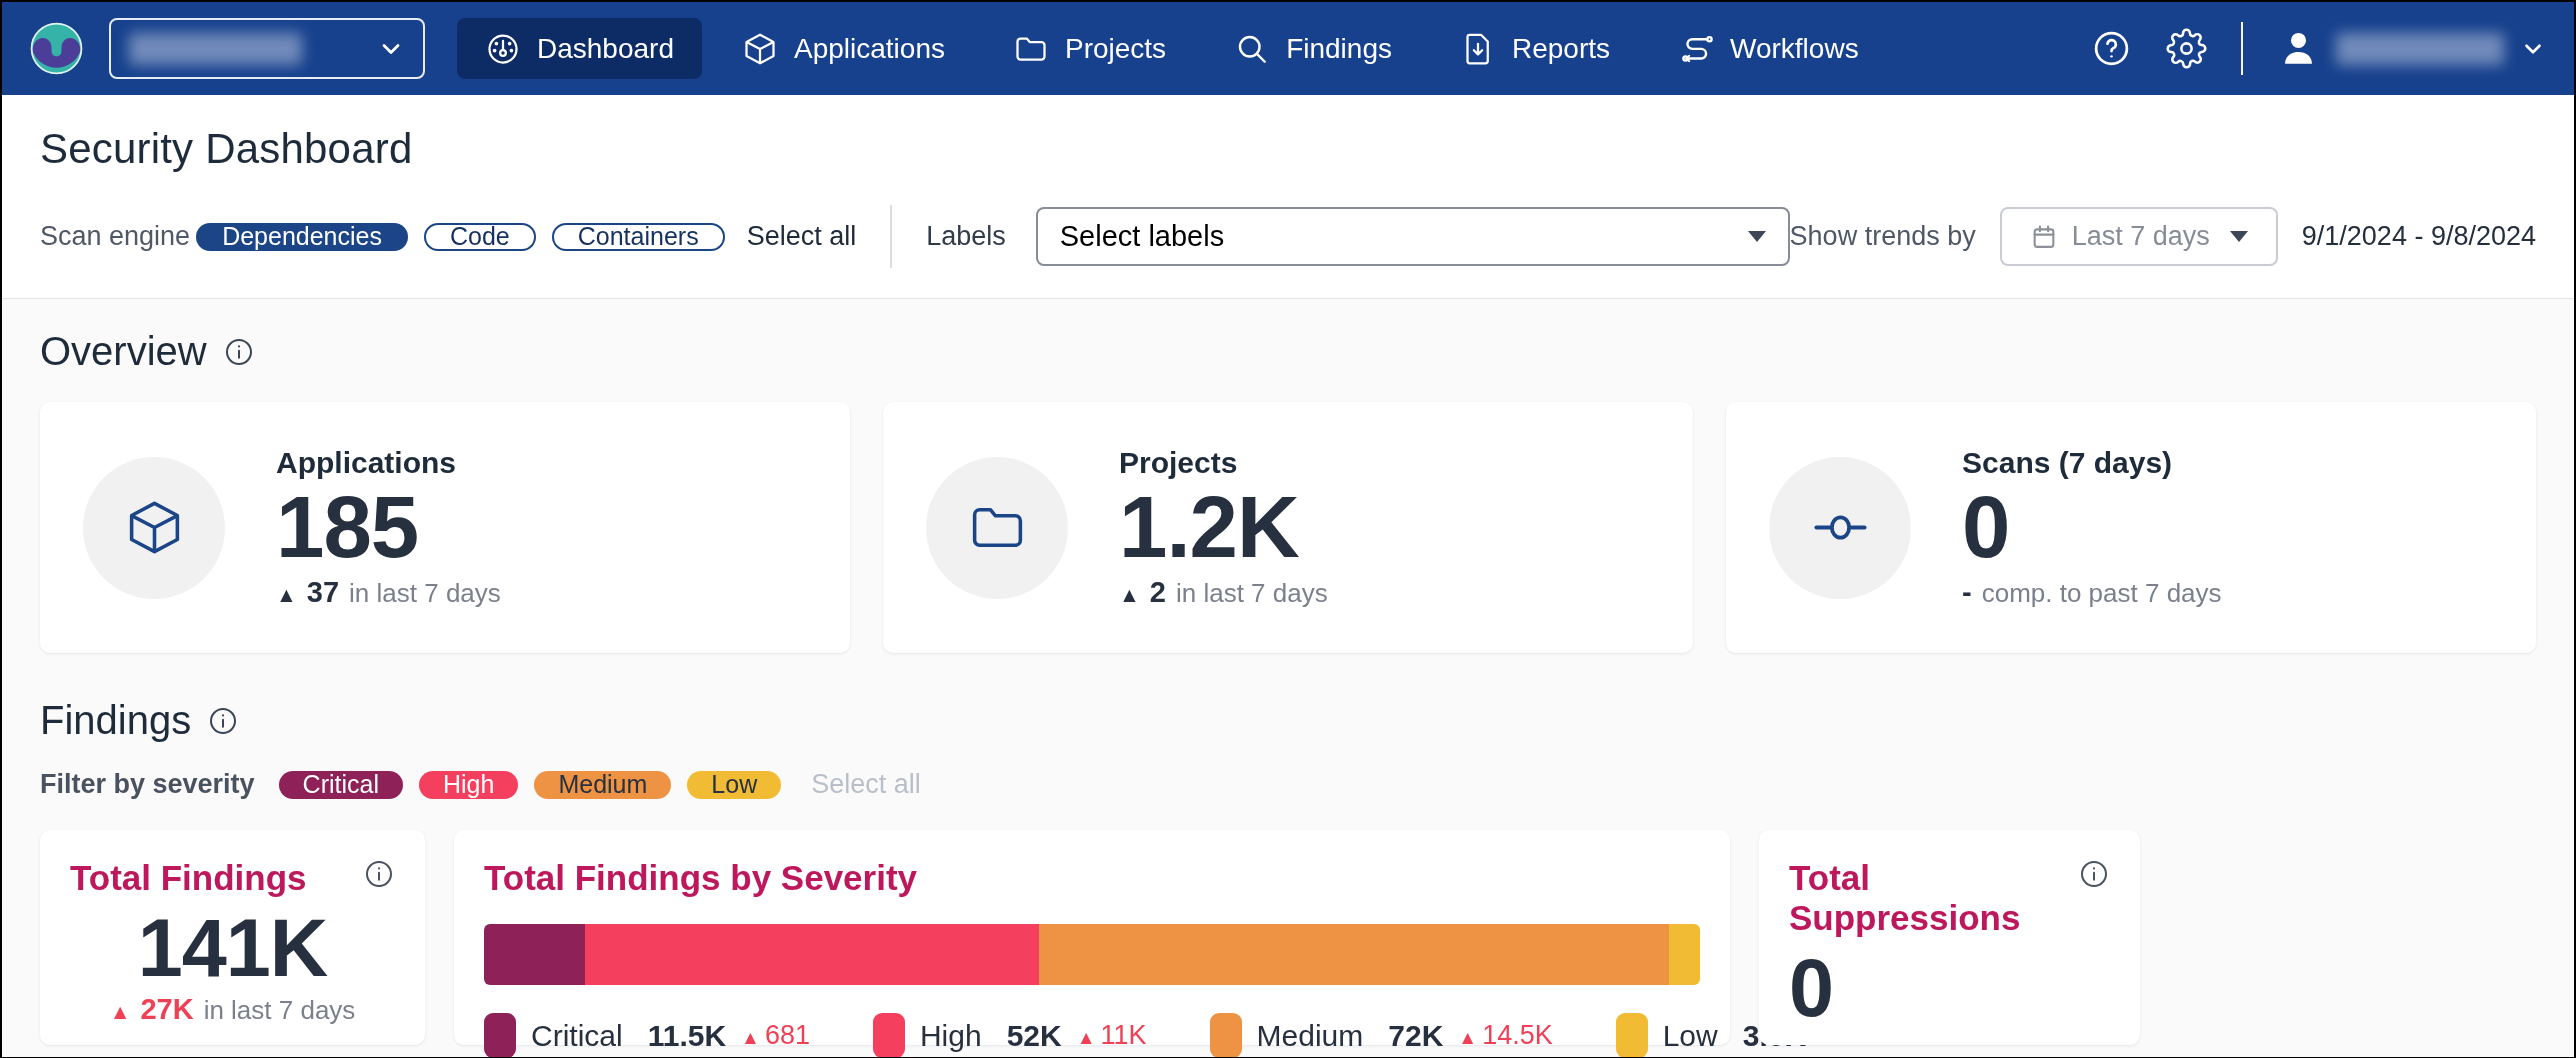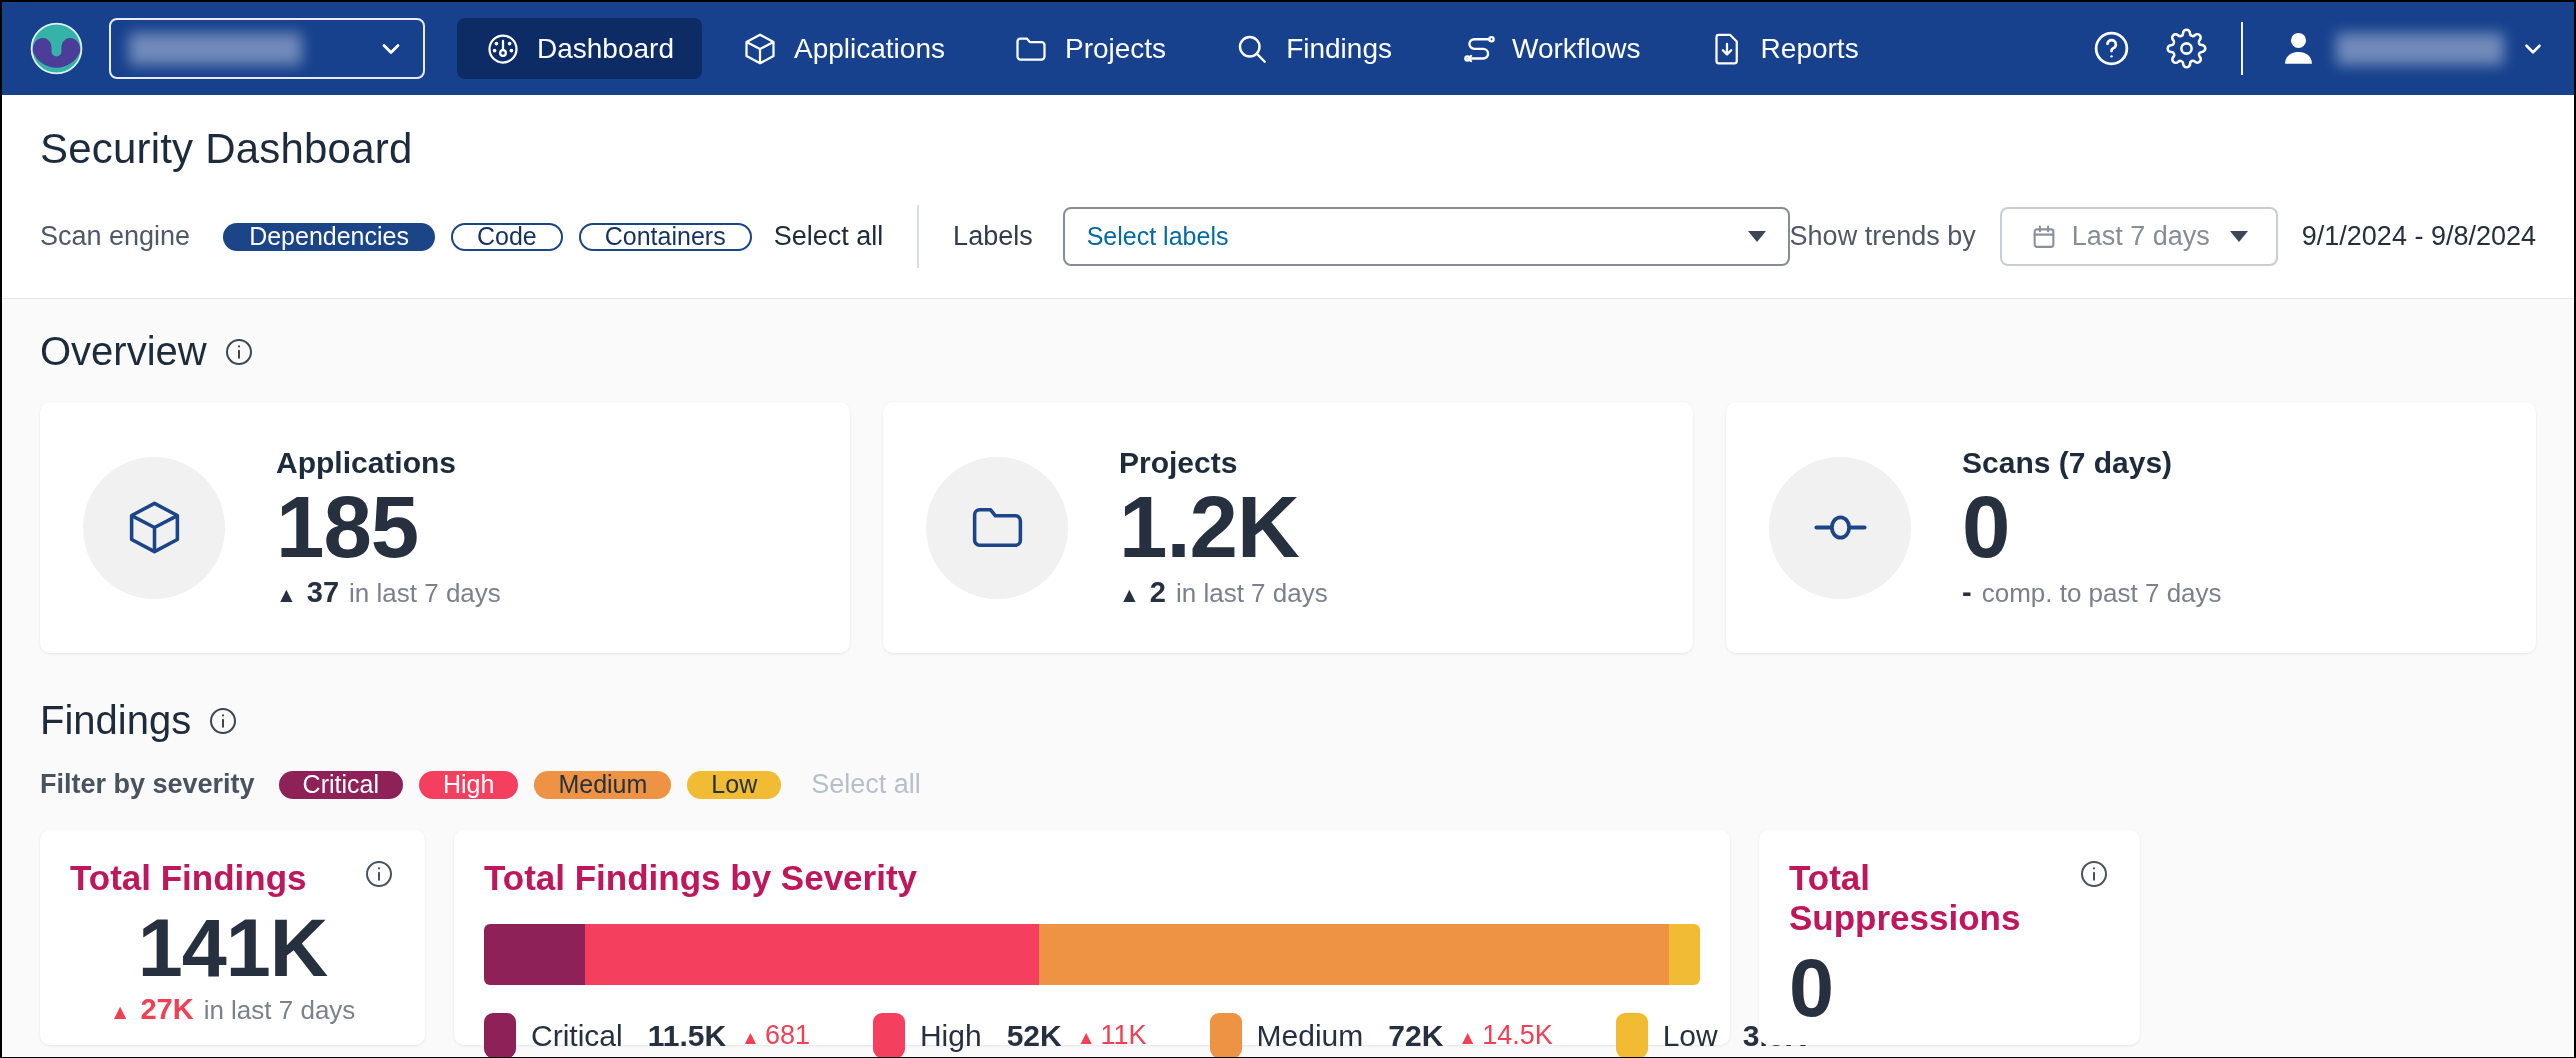--- a/index.html
+++ b/index.html
@@ -59,40 +59,40 @@
   .user-menu .blur-block { width: 168px; }
 
   
   .header-area {
     background: #fff;
     padding: 30px 38px 30px 38px;
     border-bottom: 1px solid #E2E4E8;
   }
   .page-title { font-size: 42px; font-weight: 500; color: #1D2B3A; letter-spacing: 0.2px; }
   .filter-row { display: flex; align-items: center; margin-top: 32px; }
-  .filter-label { font-size: 27px; color: #4F5866; margin-right: 33px; white-space: nowrap; }
+  .filter-label { font-size: 27px; color: #4F5866; margin-right: 6px; white-space: nowrap; }
   .chip-group { display: flex; align-items: center; gap: 16px; }
   .chip {
     height: 28px; border-radius: 23px; padding: 0 24px;
     display: inline-flex; align-items: center;
     font-size: 25px; font-weight: 500; border: 2px solid transparent;
     cursor: pointer; white-space: nowrap;
   }
   .chip.engine-selected { background: #1B4587; color: #fff; }
   .chip.engine-outline { border-color: #1B4587; color: #15315F; background: #fff; }
   .select-all { font-size: 27px; color: #202B3A; margin-left: 22px; cursor: pointer; white-space: nowrap; }
   .v-divider { width: 2px; height: 63px; background: #DADDE2; margin: 0 34px; }
   .labels-label { font-size: 27px; font-weight: 400; color: #313B4A; margin-right: 30px; }
   .labels-select {
     width: 763px; height: 59px;
     border: 2px solid #878D96; border-radius: 8px;
     display: flex; align-items: center;
     padding: 0 22px; cursor: pointer; background: #fff;
   }
-  .labels-select .placeholder { font-size: 25px; color: #0369a1; }
+  .labels-select .placeholder { font-size: 29px; color: #000000; }
   .caret-down {
     width: 0; height: 0; margin-left: auto;
     border-left: 9px solid transparent; border-right: 9px solid transparent;
     border-top: 11px solid #3E4756;
   }
   .trends { margin-left: auto; display: flex; align-items: center; }
   .trends-label { font-size: 27px; color: #4F5866; margin-right: 24px; white-space: nowrap; }
   .range-btn {
     height: 59px; border: 2px solid #C9CDD3; border-radius: 8px;
     background: #fff; display: flex; align-items: center; gap: 14px;
@@ -203,34 +203,34 @@
         <span>Projects</span>
       </a>
       <a class="nav-item">
         <svg class="nav-icon" viewBox="0 0 24 24" fill="none" stroke="#fff" stroke-width="1.6" stroke-linecap="round">
           <circle cx="10.5" cy="10.5" r="6.5"></circle>
             <line x1="15.3" y1="15.3" x2="20.5" y2="20.5"></line>
         </svg>
         <span>Findings</span>
       </a>
       <a class="nav-item">
+        <svg class="nav-icon" viewBox="0 0 24 24" fill="none" stroke="#fff" stroke-width="1.5" stroke-linecap="round" stroke-linejoin="round">
+          <path d="M6.5 2.5 h7.5 l4.5 4.5 v13 a1.5 1.5 0 0 1 -1.5 1.5 h-10.5 a1.5 1.5 0 0 1 -1.5 -1.5 v-16 a1.5 1.5 0 0 1 1.5 -1.5 z"></path>
+          <path d="M12 8.5 v7 M9.2 12.8 l2.8 2.8 2.8 -2.8"></path>
+        </svg>
+        <span>Reports</span>
+      </a>
+      <a class="nav-item">
         <svg class="nav-icon" viewBox="0 0 24 24" fill="none" stroke="#fff" stroke-width="1.6" stroke-linecap="round">
           <path d="M19.5 5.5 h-10 a3.2 3.2 0 0 0 0 6.4 h6 a3.2 3.2 0 0 1 0 6.4 h-9"></path>
           <circle cx="21" cy="5.5" r="1.4"></circle>
           <circle cx="5" cy="18.3" r="1.4"></circle>
           <path d="M7.5 16.5 l-2.2 1.8 2.2 1.8" stroke-width="1.3"></path>
         </svg>
         <span>Workflows</span>
-      </a>
-      <a class="nav-item">
-        <svg class="nav-icon" viewBox="0 0 24 24" fill="none" stroke="#fff" stroke-width="1.5" stroke-linecap="round" stroke-linejoin="round">
-          <path d="M6.5 2.5 h7.5 l4.5 4.5 v13 a1.5 1.5 0 0 1 -1.5 1.5 h-10.5 a1.5 1.5 0 0 1 -1.5 -1.5 v-16 a1.5 1.5 0 0 1 1.5 -1.5 z"></path>
-          <path d="M12 8.5 v7 M9.2 12.8 l2.8 2.8 2.8 -2.8"></path>
-        </svg>
-        <span>Reports</span>
       </a>
     </nav>
 
     <div class="nav-right">
       <button class="icon-btn">
         <svg viewBox="0 0 24 24" fill="none" stroke="#fff" stroke-width="1.6" stroke-linecap="round">
           <circle cx="12" cy="12" r="9"></circle>
           <path d="M9.6 9.2 a2.5 2.5 0 1 1 3.4 2.7 c-.8.3-1 .9-1 1.6"></path>
           <circle cx="12" cy="16.6" r="0.7" fill="#fff" stroke="none"></circle>
         </svg>

